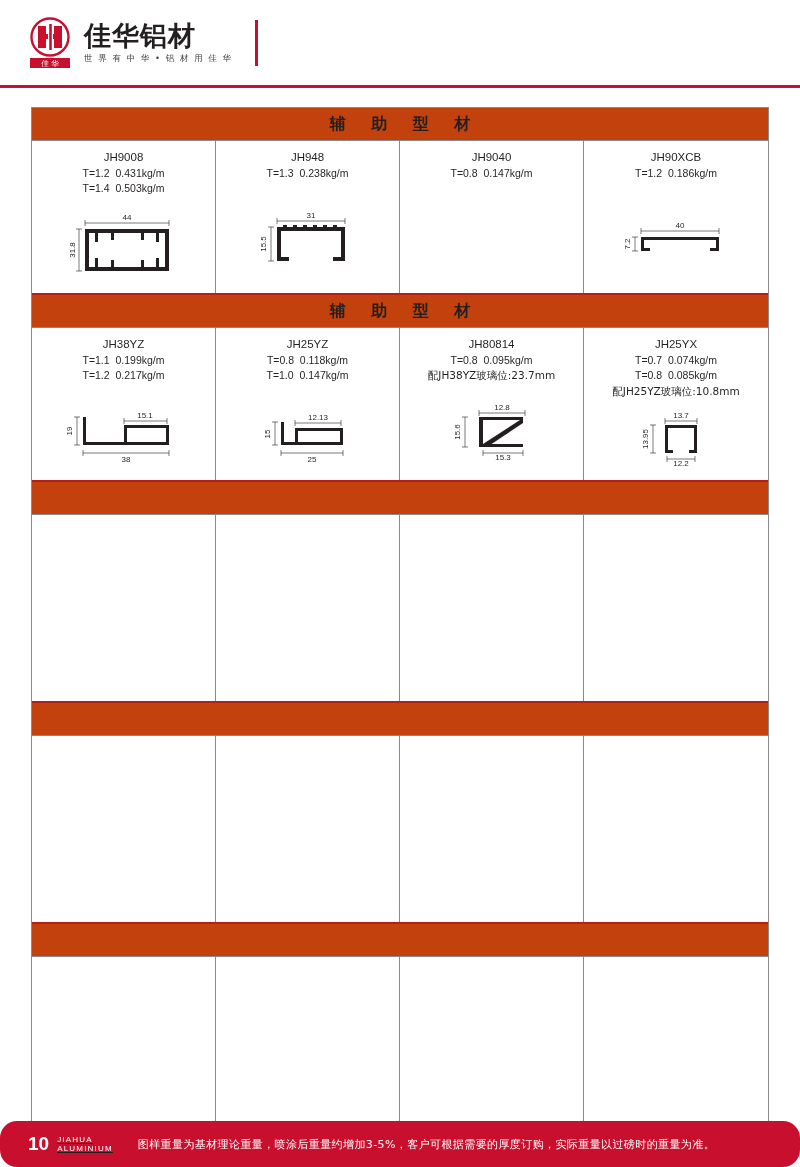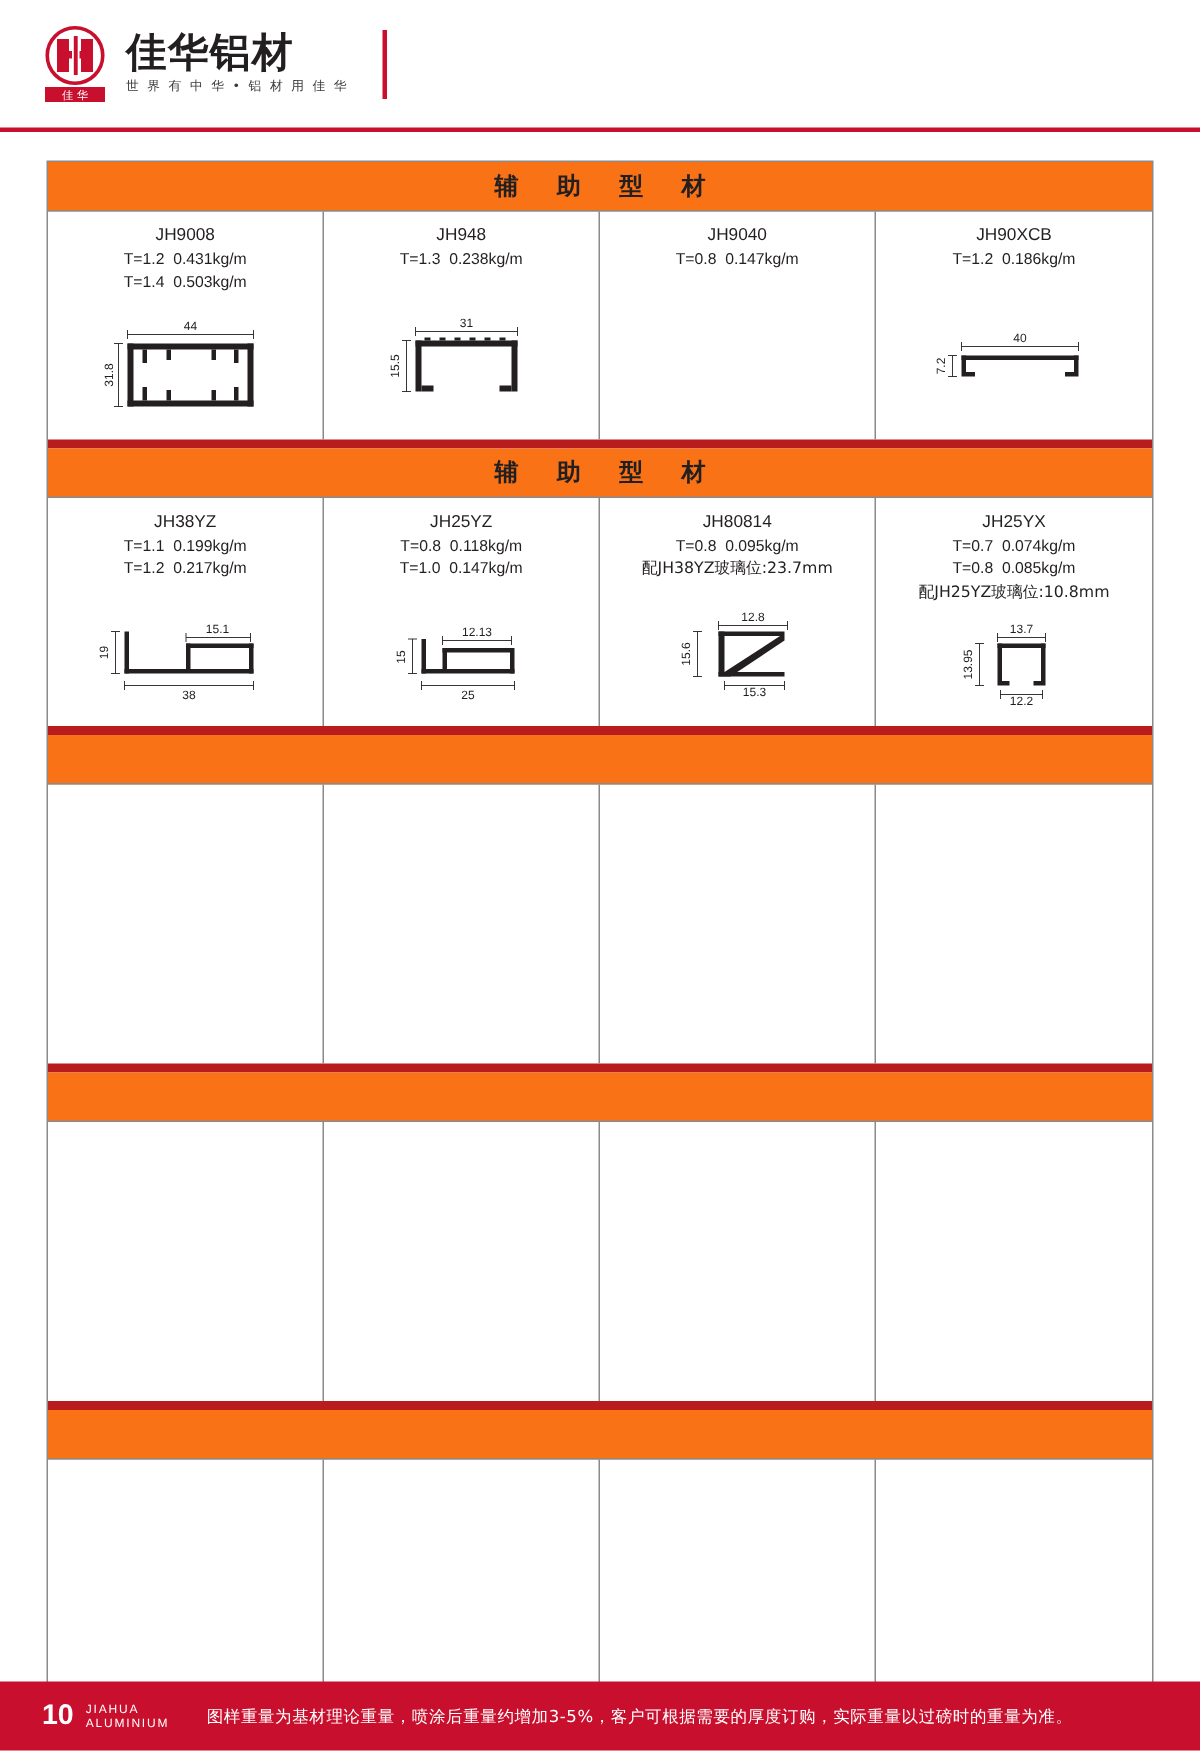--- a/index.html
+++ b/index.html
@@ -89,37 +89,37 @@
   
   .sheet {
     position: absolute;
     top: 107px;
     left: 31px;
     width: 738px;
     border: 1px solid #8a8a8a;
     box-sizing: border-box;
   }
   .band {
-    background: #f97316;
+    background: #c2410c;
     height: 32px;
     border-bottom: 1px solid #8a8a8a;
     display: flex;
     align-items: center;
     justify-content: center;
     font-size: 16px;
     font-weight: bold;
     letter-spacing: 10px;
     text-indent: 10px;
     color: #231f20;
     font-family: "DejaVu Sans", sans-serif;
   }
   .band.empty { letter-spacing: 0; }
   .row {
     display: flex;
-    border-bottom: 6px solid #b91c1c;
+    border-bottom: 2px solid #b91c1c;
   }
   .row:last-child { border-bottom: none; }
   .cell {
     width: 184.5px;
     box-sizing: border-box;
     border-right: 1px solid #8a8a8a;
     padding: 8px 4px 4px 4px;
     display: flex;
     flex-direction: column;
     align-items: center;
@@ -160,34 +160,36 @@
   
   .footer {
     position: absolute;
     left: 0;
     bottom: 0;
     width: 800px;
     height: 46px;
     background: #c8102e;
     display: flex;
     align-items: center;
+    border-radius: 17px;
   }
   .pg-num {
     color: #ffffff;
     font-size: 19px;
     font-weight: bold;
     margin-left: 28px;
     font-family: "Liberation Sans", sans-serif;
   }
   .pg-brand {
     margin-left: 8px;
     display: flex;
     flex-direction: column;
     justify-content: center;
     line-height: 1.15;
+    text-decoration: underline;
   }
   .pg-brand span {
     color: #ffffff;
     font-size: 8px;
     letter-spacing: 1.2px;
     font-family: "Liberation Sans", sans-serif;
   }
   .footer-note {
     flex: 1;
     text-align: center;

